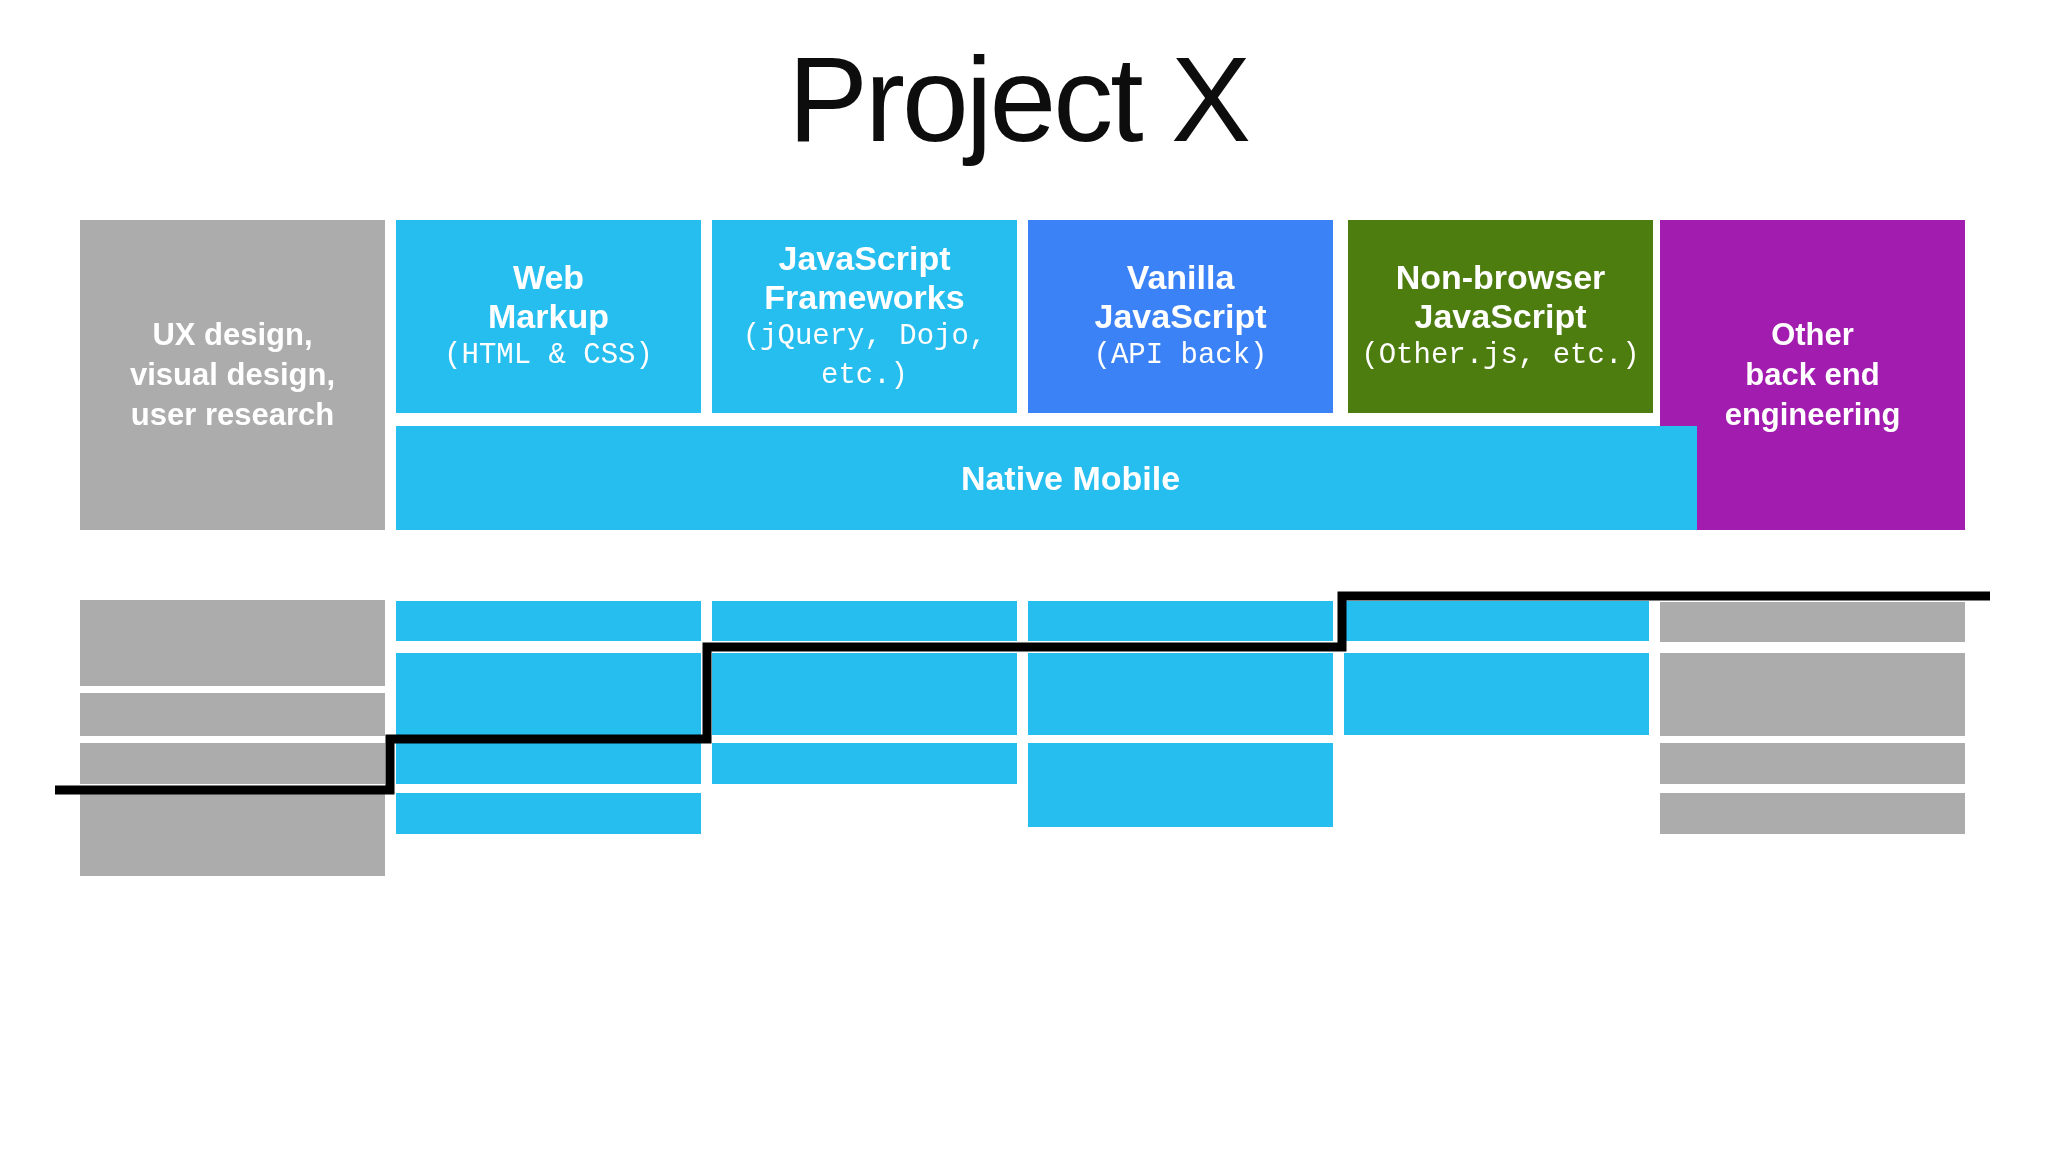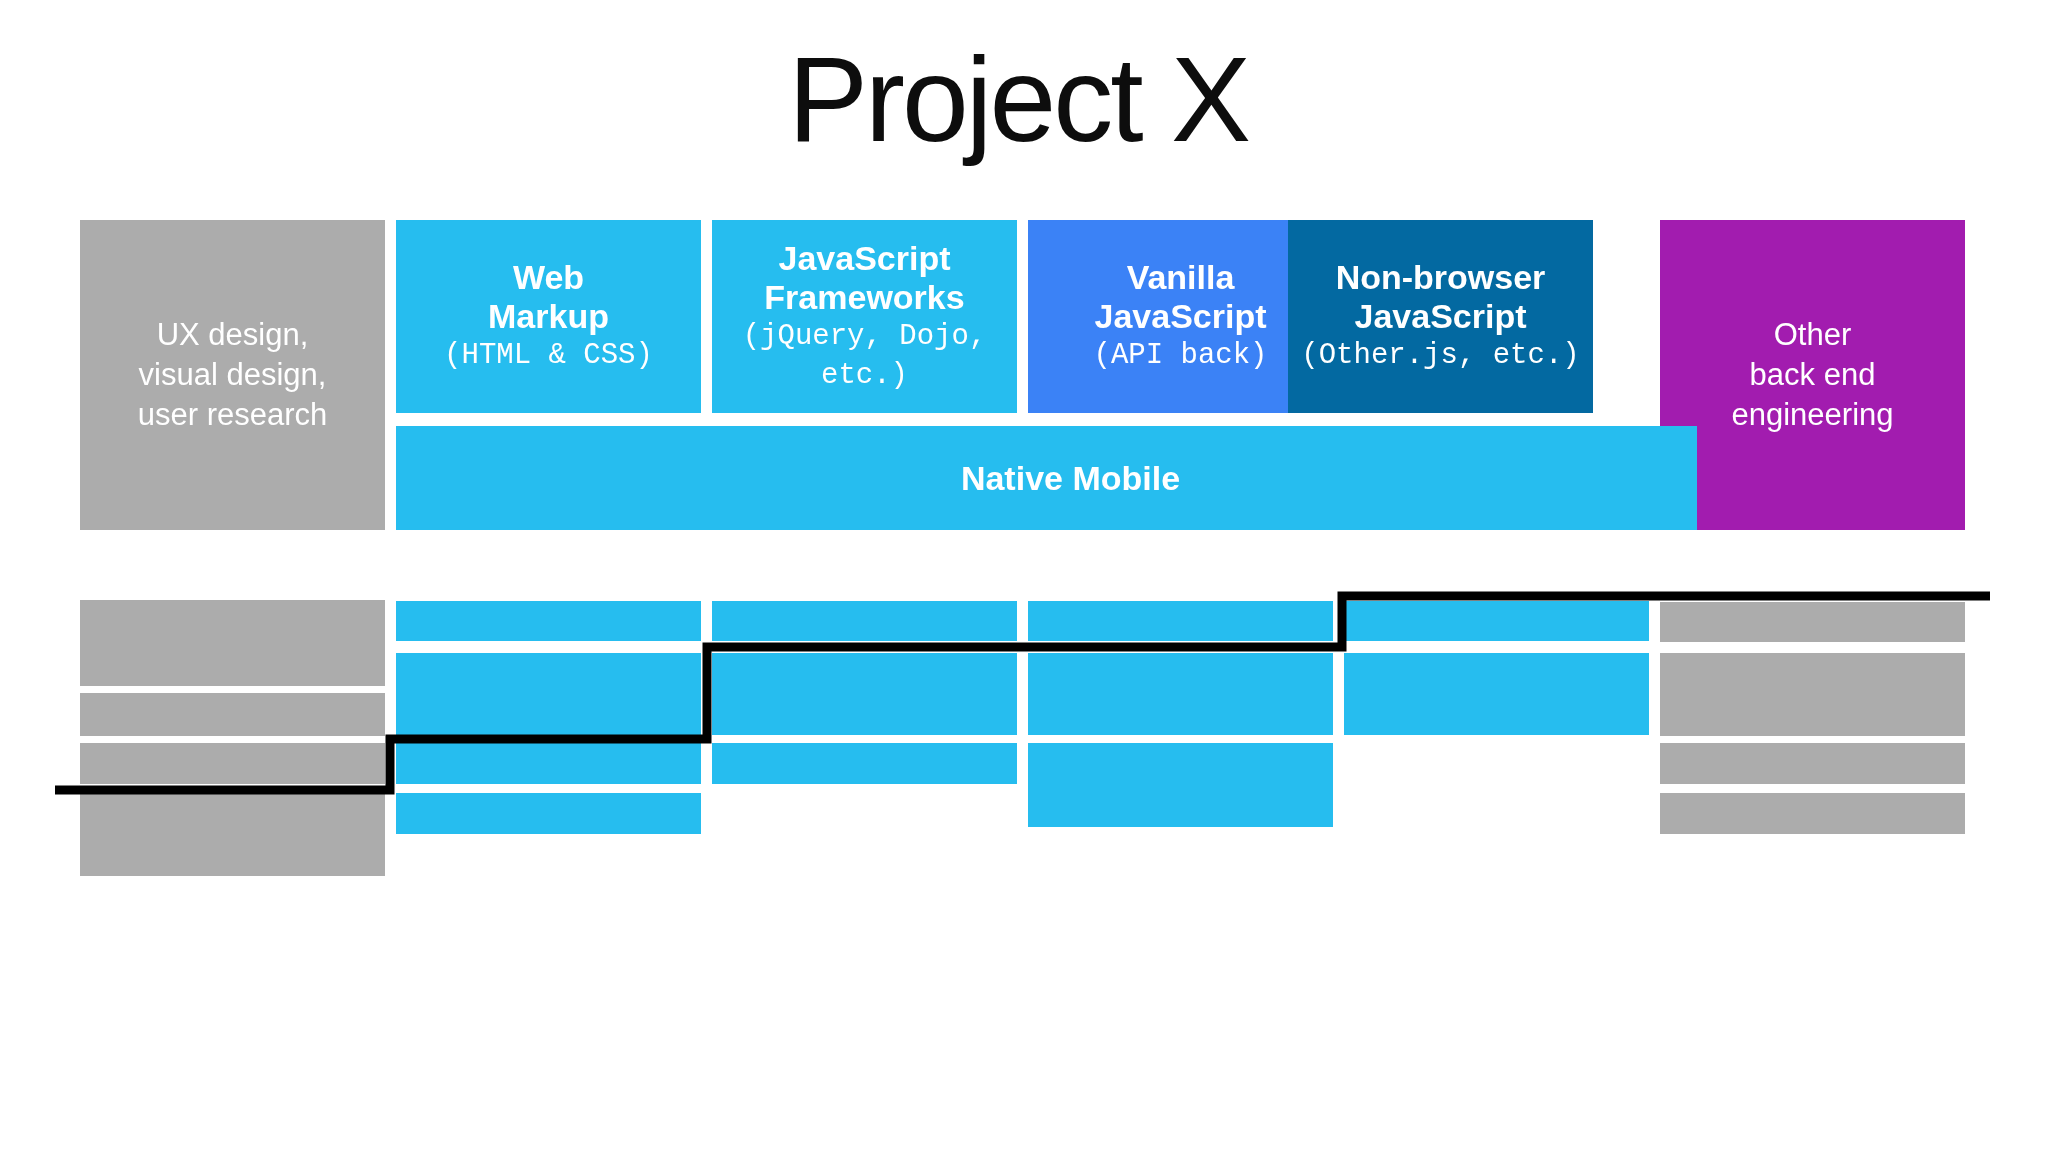--- a/index.html
+++ b/index.html
@@ -28,21 +28,21 @@
     width: 305px;
     display: flex;
     flex-direction: column;
     align-items: center;
     justify-content: center;
     text-align: center;
     color: #ffffff;
   }
   .hblock.gray  { height: 310px; }
   .hblock.blue  { height: 193px; }
-  .gray-line    { font-size: 31px; line-height: 40px; font-weight: 400; }
+  .gray-line    { font-size: 31px; line-height: 40px; font-weight: 700; }
   .block-title  { font-size: 34px; line-height: 39px; font-weight: 700; }
   .block-sub    { font-size: 29px; line-height: 39px; font-weight: 400; font-family: Liberation Mono, monospace; }
   .native-band {
     position: absolute;
     top: 426px;
     left: 396px;
     width: 1253px;
     height: 104px;
     display: flex;
     flex-direction: column;
@@ -79,21 +79,21 @@
     <div class="block-title">Frameworks</div>
     <div class="block-sub">(jQuery, Dojo, etc.)</div>
   </div>
 
   <div class="hblock blue" id="col-3" style="left: 1028px; width: 305px; background: #3b82f6; color: rgb(255, 255, 255);">
     <div class="block-title">Vanilla</div>
     <div class="block-title">JavaScript</div>
     <div class="block-sub">(API back)</div>
   </div>
 
-  <div class="hblock blue" id="col-4" style="left: 1288px; width: 305px; background: #0369a1; color: rgb(255, 255, 255); align-items: center;">
+  <div class="hblock blue" id="col-4" style="left: 1348px; width: 305px; background: #4d7c0f; color: rgb(255, 255, 255); align-items: center;">
     <div class="block-title">Non-browser</div>
     <div class="block-title">JavaScript</div>
     <div class="block-sub">(Other.js, etc.)</div>
   </div>
 
   <div class="hblock gray" id="col-5" style="left: 1660px; width: 305px; background: #a21caf; color: rgb(255, 255, 255);">
     <div class="gray-line">Other</div>
     <div class="gray-line">back end</div>
     <div class="gray-line">engineering</div>
   </div>

